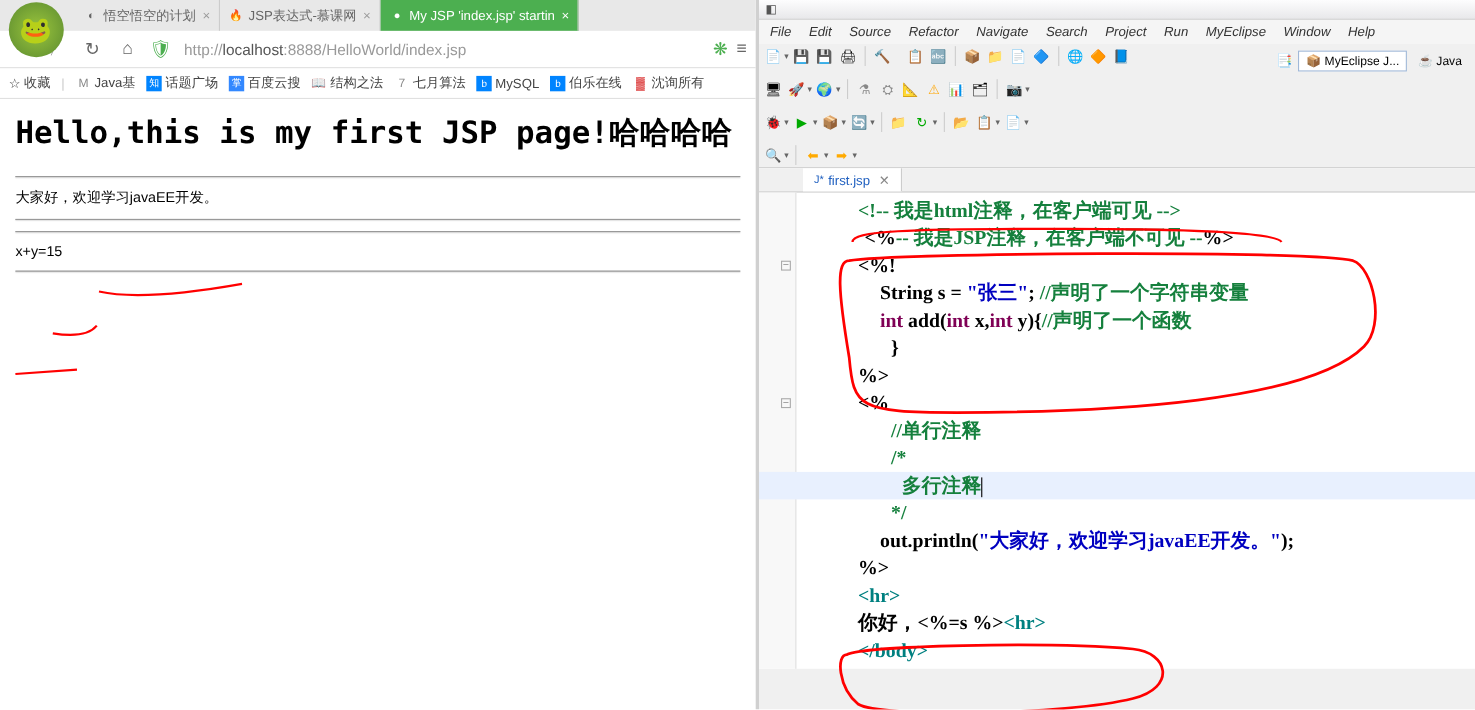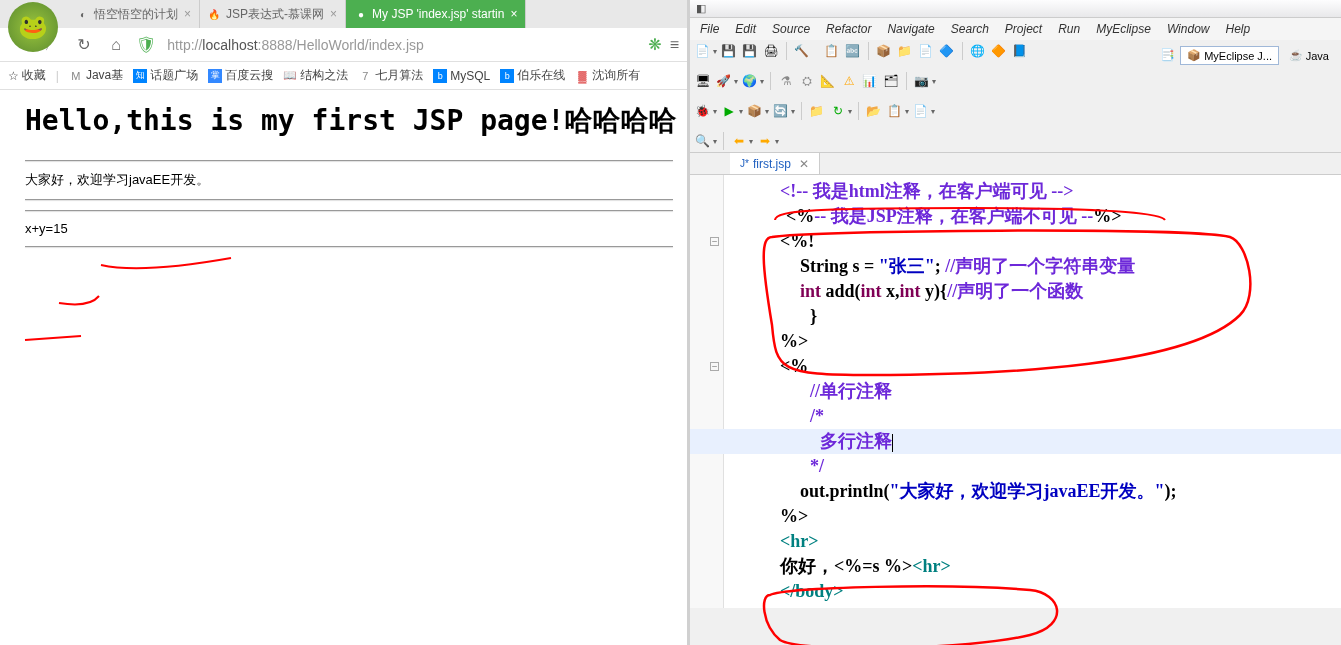--- a/index.html
+++ b/index.html
@@ -25,21 +25,21 @@
 .url-input .hl { color: #555; }
 .green-icon { color: #4caf50; font-size: 16px; }
 .menu-icon { color: #666; font-size: 16px; }
 
 
 .bookmarks { height: 28px; display: flex; align-items: center; padding: 0 8px; gap: 10px; border-bottom: 1px solid #e0e0e0; font-size: 12px; }
 .bm { display: flex; align-items: center; gap: 3px; color: #444; white-space: nowrap; }
 .bm-icon { width: 14px; height: 14px; display: inline-flex; align-items: center; justify-content: center; font-size: 11px; }
 
 
-.page-content { padding: 12px 14px; position: relative; margin-left: 11px; }
+.page-content { padding: 12px 14px; position: relative; }
 .title-text { font-family: "SimSun", monospace; font-size: 28px; font-weight: bold; margin-bottom: 20px; white-space: nowrap; }
 .content-line { font-size: 13px; margin: 8px 0; font-family: "SimSun", sans-serif; }
 .hr-line { height: 1px; background: #ccc; border: none; border-top: 1px solid #999; box-shadow: 0 1px 1px #ddd; margin: 10px 0; }
 
 
 .ide-title { height: 18px; background: linear-gradient(#fdfdfe, #e8e8ea); font-size: 11px; color: #555; padding: 1px 6px; display: flex; align-items: center; border-bottom: 1px solid #ccc; }
 .ide-title-icon { margin-right: 4px; font-size: 11px; }
 .ide-menu { height: 22px; background: #f5f5f5; display: flex; align-items: center; padding: 0 4px; gap: 4px; font-size: 12px; color: #333; }
 .ide-menu span { padding: 2px 6px; font-style: italic; }
 
@@ -51,21 +51,21 @@
 
 .perspective { position: absolute; right: 6px; top: 46px; display: flex; gap: 4px; font-size: 11px; }
 .persp-btn { background: #fff; border: 1px solid #a0b8d8; padding: 2px 6px; display: flex; align-items: center; gap: 3px; }
 .editor-tabs { height: 22px; background: #f0f0f0; display: flex; align-items: stretch; border-bottom: 1px solid #ccc; }
 .editor-tab { background: #fff; padding: 2px 10px; font-size: 12px; border-right: 1px solid #ccc; display: flex; align-items: center; gap: 4px; color: #2060c0; }
 .editor-tab .x { color: #888; margin-left: 4px; }
 .editor-area { flex: 1; display: flex; flex-direction: column; background: #fff; }
 .code-area { padding: 4px 0; font-family: "Times New Roman", serif; font-size: 18px; position: relative; font-weight: bold; }
 .code-line { padding: 0 8px 0 40px; line-height: 25px; position: relative; white-space: nowrap; }
 .c-teal { color: #008080; }
-.c-comment { color: #6d28d9; font-style: normal; }
+.c-comment { color: #15803d; font-style: normal; }
 .c-keyword { color: #7f0055; }
 .c-string { color: #0000c0; }
 .c-black { color: #000; }
 .c-underline { }
 .line-hl { background: #e8f0fe; }
 .fold-minus { position: absolute; left: 20px; font-size: 10px; color: #888; border: 1px solid #aaa; width: 9px; height: 9px; line-height: 7px; text-align: center; top: 8px; }
 
 
 .ann-svg { position: absolute; top: 0; left: 0; pointer-events: none; z-index: 20; }
 

